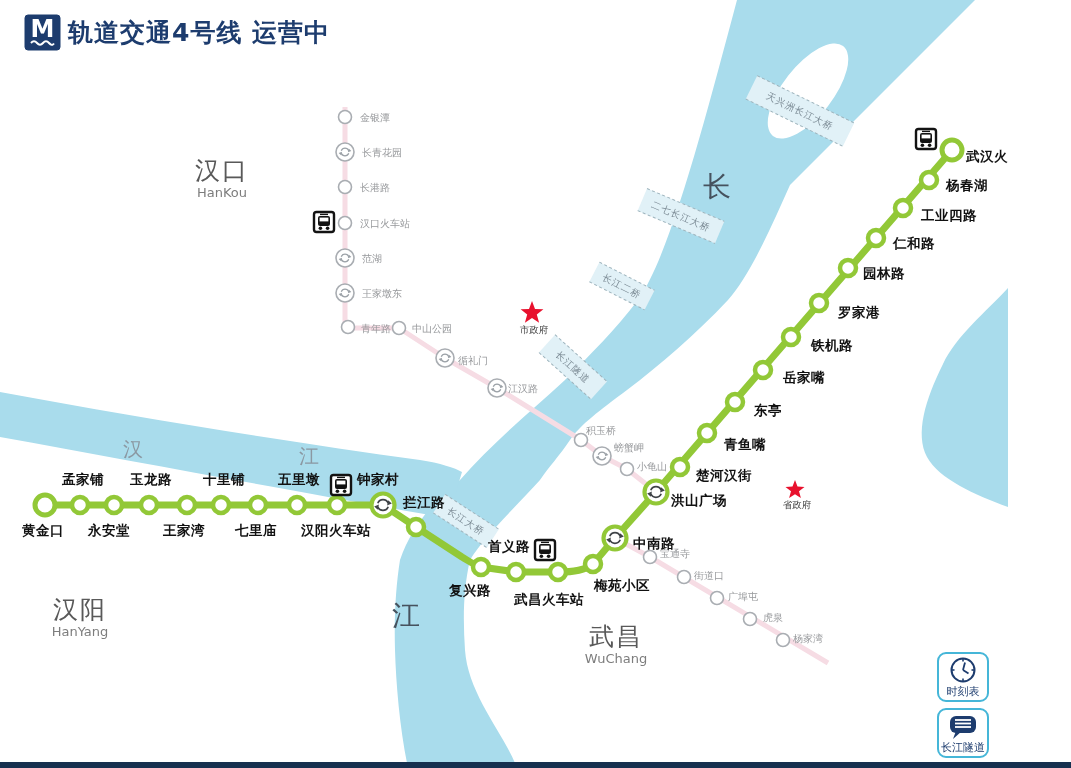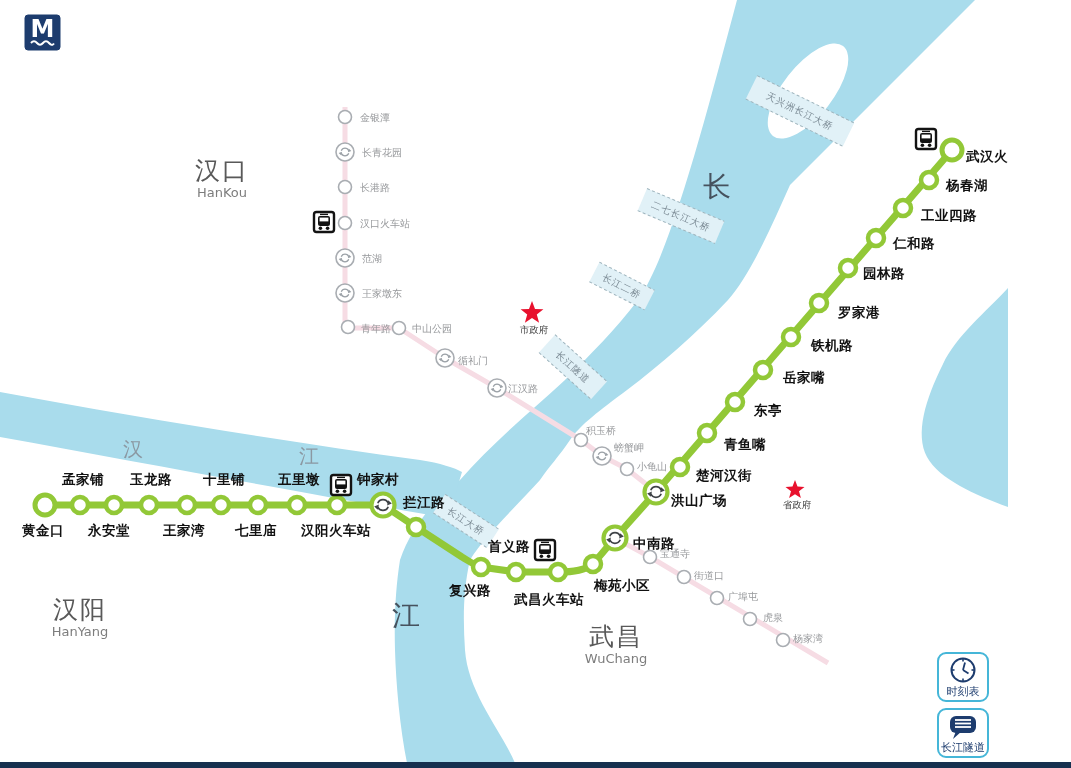--- a/index.html
+++ b/index.html
@@ -250,20 +250,21 @@
       <text x="616" y="645" text-anchor="middle" font-size="25" fill="#595959" letter-spacing="2" font-family="&quot;DejaVu Sans&quot;,&quot;Liberation Sans&quot;,sans-serif">武昌</text>
       <text x="616" y="663" text-anchor="middle" font-size="13" fill="#7d7d7d" font-family="&quot;DejaVu Sans&quot;,&quot;Liberation Sans&quot;,sans-serif">WuChang</text>
     </svg>
 
   <div class="header">
     <svg class="logo" viewBox="0 0 37 37">
       <rect x="1" y="1" width="35" height="35" rx="3" fill="#1d3c6e" stroke="#1d3c6e"></rect>
       <text x="18.5" y="23" text-anchor="middle" font-size="24" font-weight="bold" fill="#ffffff" font-family="&quot;DejaVu Sans&quot;,&quot;Liberation Sans&quot;,sans-serif">M</text>
       <path d="M7,29 q3,-3.5 6,0 q3,3.5 6,0 q3,-3.5 6,0 q3,3.5 5,0.5" stroke="#fff" stroke-width="2" fill="none"></path>
     </svg>
+    <div class="title">轨道交通4号线 运营中</div>
   </div>
 
   <div class="toolbar">
     <div class="tool-btn">
       <svg width="30" height="30" viewBox="-15 -15 30 30">
         <circle cx="0" cy="0" r="11.5" fill="none" stroke="#1d3c6e" stroke-width="2"></circle>
         <line x1="0" y1="-11.5" x2="0" y2="-8.5" stroke="#1d3c6e" stroke-width="1.6"></line>
         <line x1="0" y1="11.5" x2="0" y2="8.5" stroke="#1d3c6e" stroke-width="1.6"></line>
         <line x1="-11.5" y1="0" x2="-8.5" y2="0" stroke="#1d3c6e" stroke-width="1.6"></line>
         <line x1="11.5" y1="0" x2="8.5" y2="0" stroke="#1d3c6e" stroke-width="1.6"></line>

